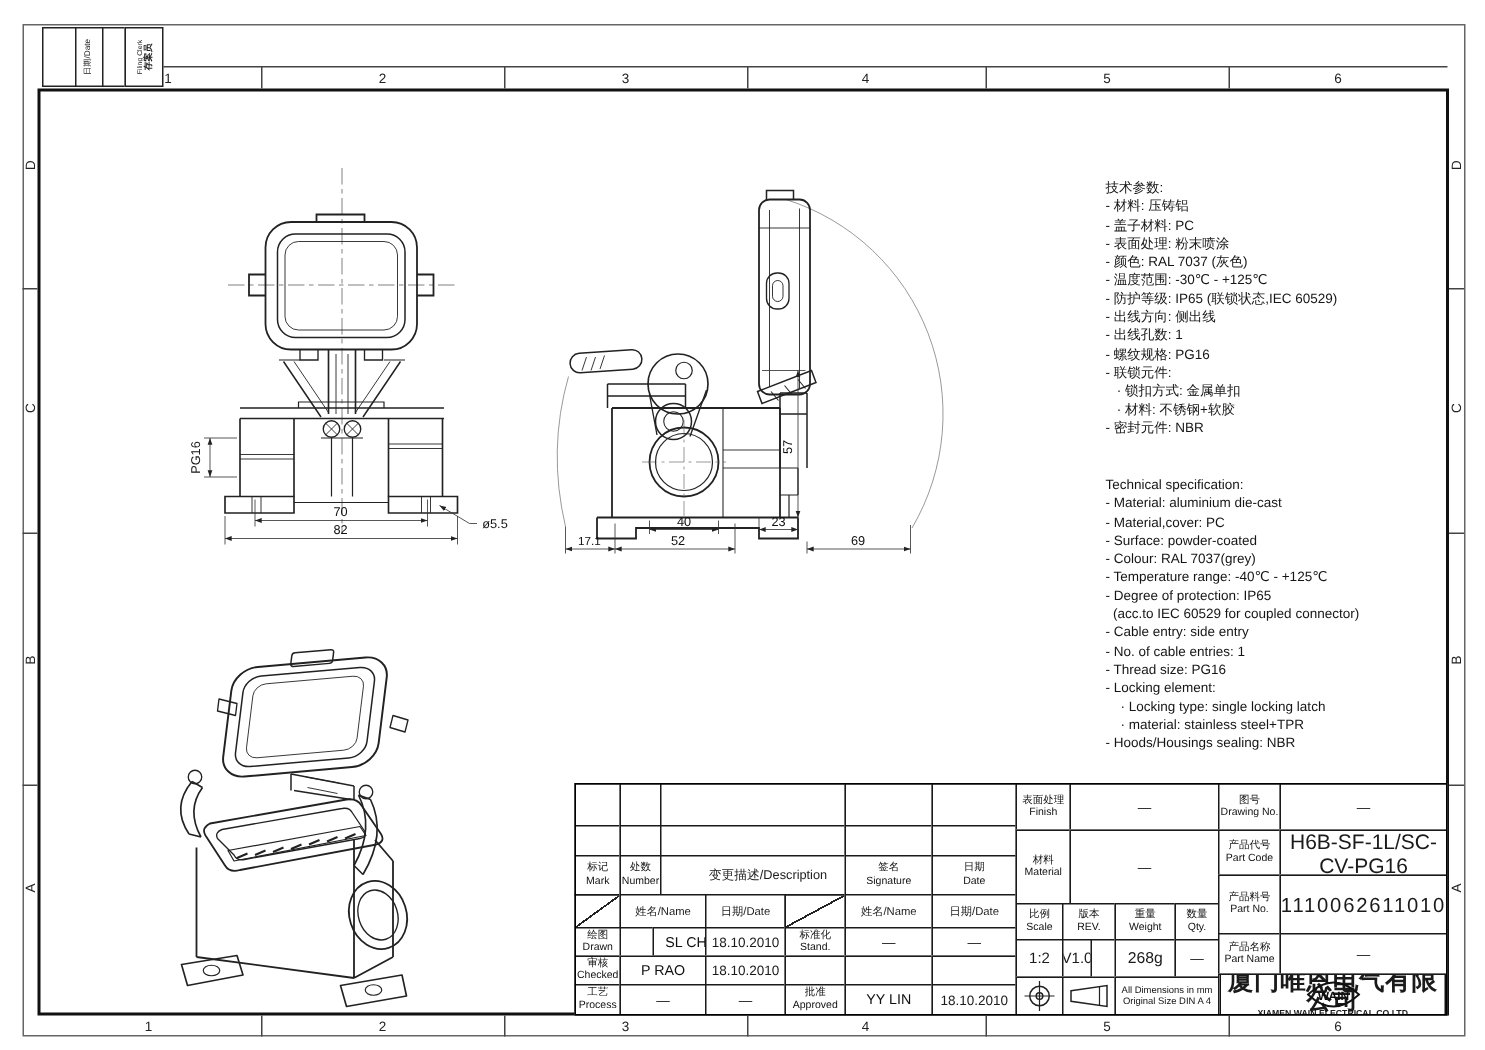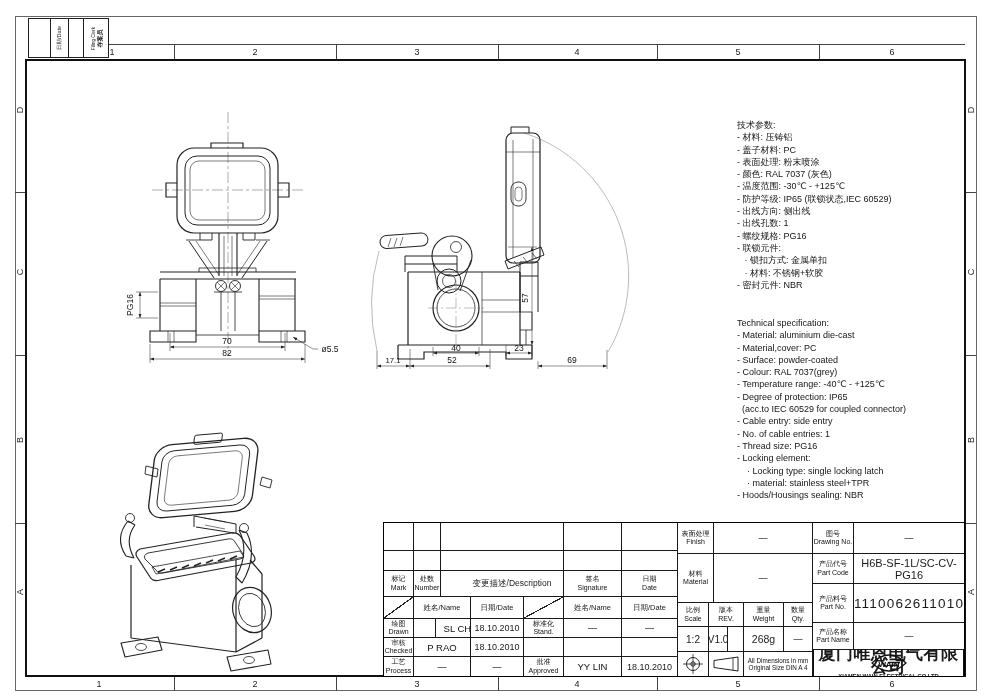--- a/index.html
+++ b/index.html
@@ -23,21 +23,21 @@
   
   .c{position:absolute;box-sizing:border-box;border:1px solid #1a1a1a;background:#fff;
      display:flex;align-items:center;justify-content:center;text-align:center;overflow:hidden;}
   .lb{display:flex;flex-direction:column;justify-content:center;line-height:8.5px;font-size:7px;color:#111;}
   .val{font-size:9.5px;color:#111;}
   .dash{font-size:9px;color:#111;}
   .diag{background:linear-gradient(to bottom right,transparent calc(50% - 0.6px),#222 calc(50% - 0.6px),#222 calc(50% + 0.6px),transparent calc(50% + 0.6px));}
   #tb-outline{left:383px;top:522px;width:582px;height:155px;border:1.8px solid #000;pointer-events:none;z-index:2;background:transparent;}
   .note{font-size:6.3px;line-height:7.5px;color:#111;}
   #partno-val{font-size:13.5px;letter-spacing:1.2px;}
-  #partcode-val{font-size:11px;}
+  #partcode-val{font-size:14px;}
   .co-box{border:1.2px solid #111;padding:1px 4px;}
   .co-cn{font-size:17px;font-weight:bold;letter-spacing:.5px;line-height:13px;}
   .co-en{font-size:5.8px;font-weight:bold;line-height:7px;}
   
   svg{position:absolute;overflow:visible;}
   svg *{vector-effect:non-scaling-stroke;}
   .dimtext{font-size:8.5px;fill:#111;stroke:none;text-anchor:middle;font-family:"Liberation Sans","DejaVu Sans",sans-serif;}
 </style>
 </head>
 <body>

